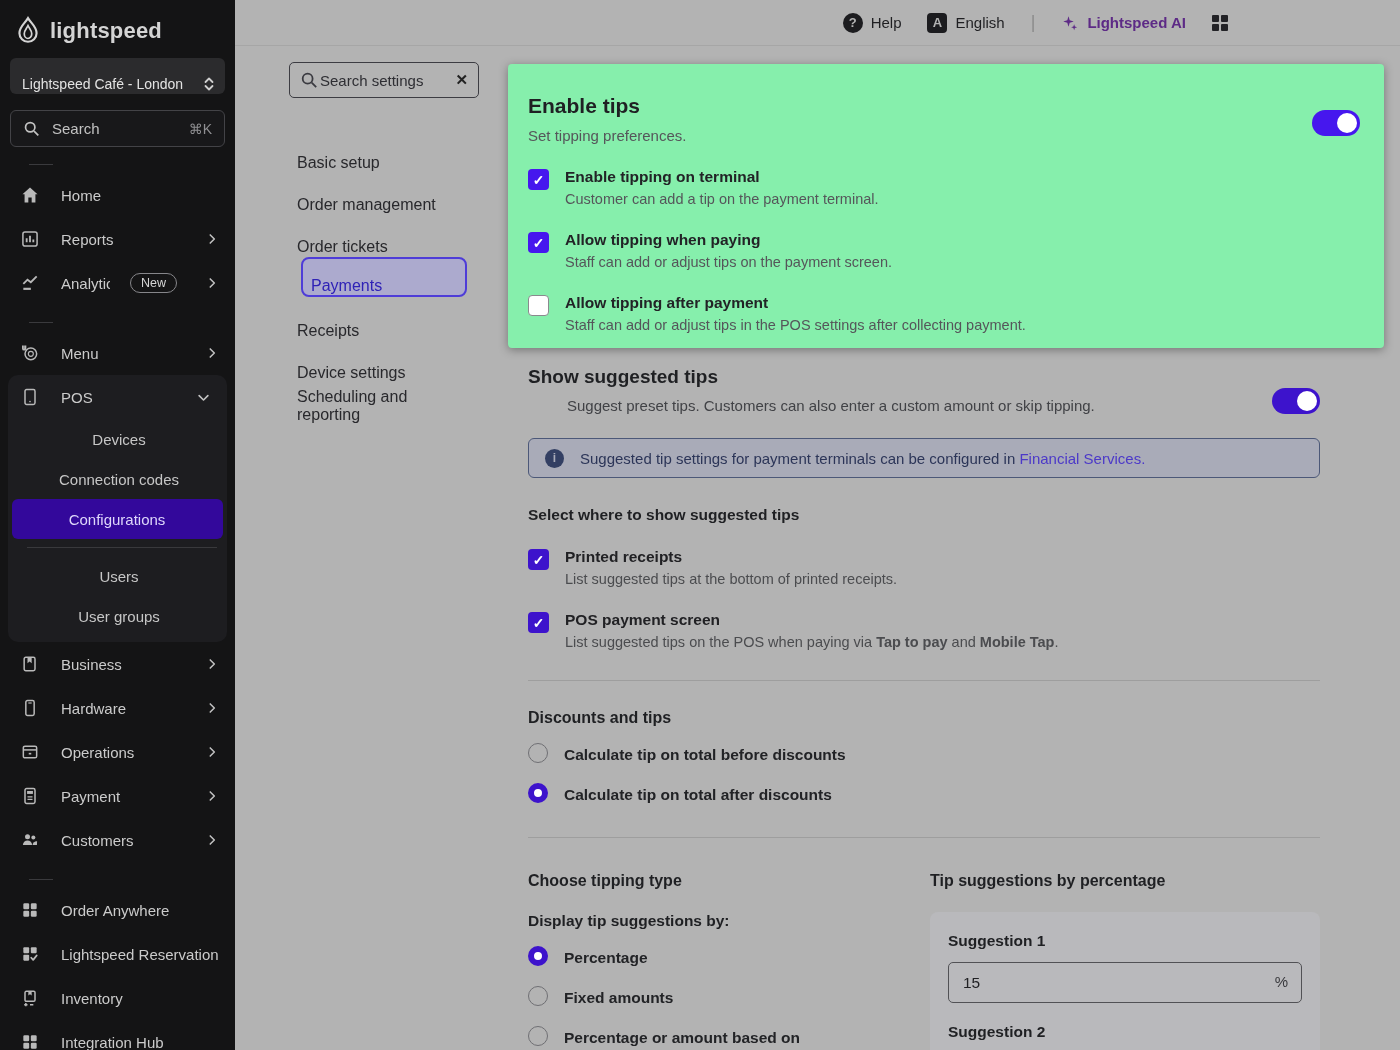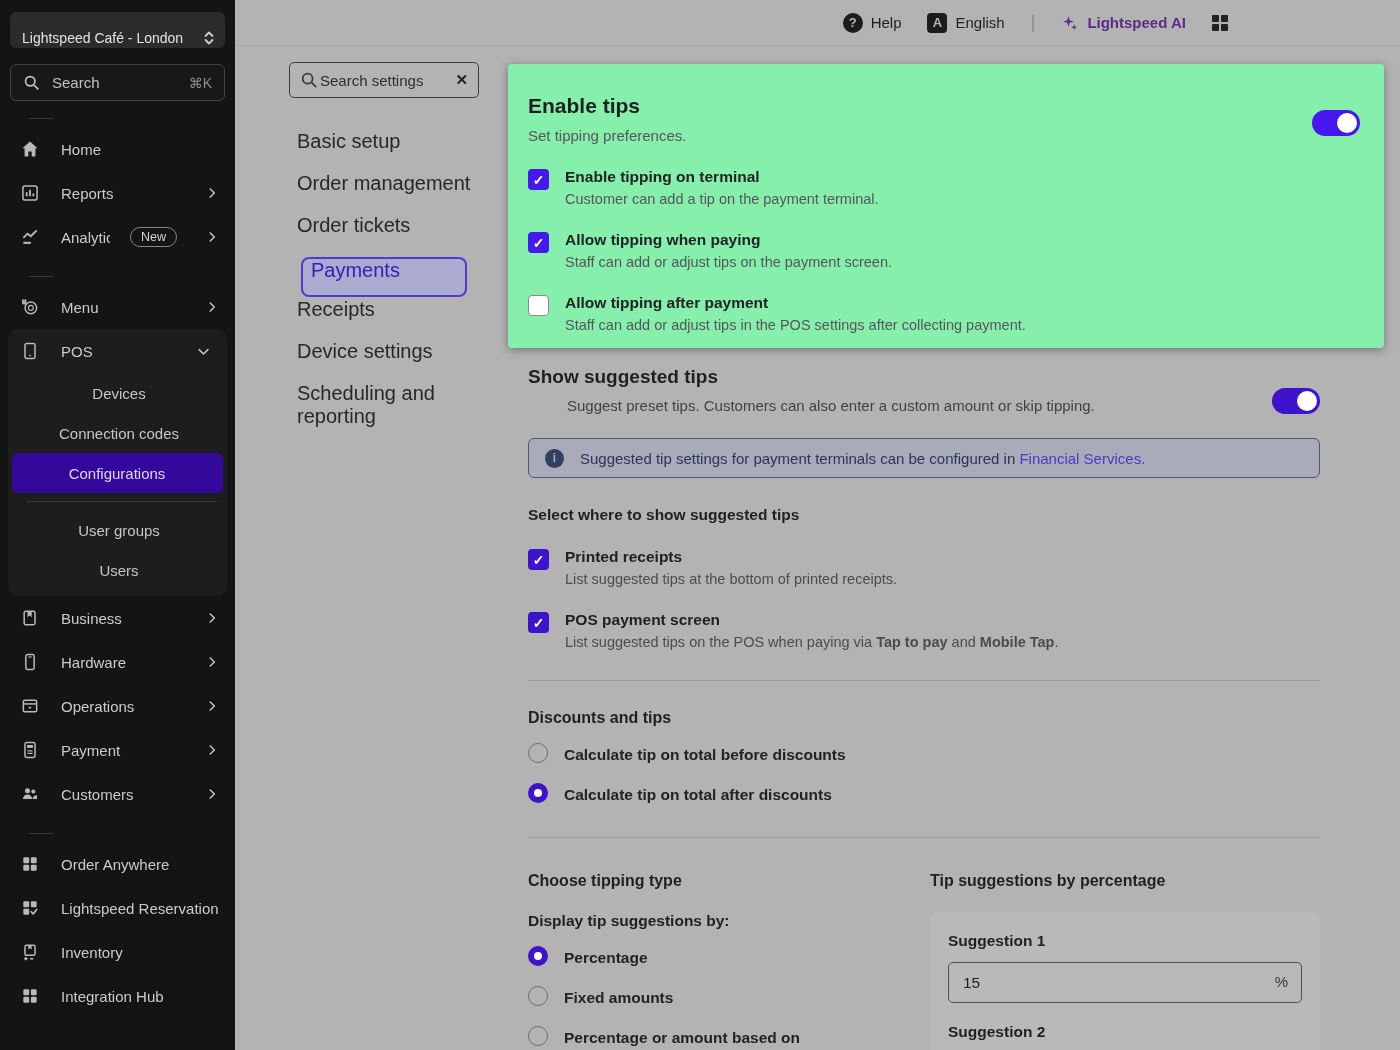--- a/index.html
+++ b/index.html
@@ -53,21 +53,21 @@
 
   
   .snav{position:absolute;left:54px;top:16px;width:190px;}
   .snav-search{height:36px;border:1.5px solid #3c3c42;border-radius:5px;display:flex;align-items:center;
                padding:0 10px;gap:0;color:#2a2a2e;}
   .snav-search input{flex:1;min-width:0;background:transparent;border:none;outline:none;font-size:15px;
                      color:#222;font-family:"Liberation Sans",sans-serif;}
   .snav-search input::placeholder{color:#2e2e33;opacity:1;}
   .snav-x{font-weight:bold;font-size:15px;color:#222;cursor:pointer;}
   .snav-list{margin-top:32px;}
-  .snav-item{height:42px;display:flex;align-items:flex-start;padding:0 8px;font-size:20px;color:#28282c;cursor:pointer;}
+  .snav-item{height:42px;display:flex;align-items:flex-end;padding:0 8px;font-size:16px;color:#28282c;cursor:pointer;}
   .snav-item.active{border:2px solid #4e3cd8;background:#acaace;border-radius:8px;color:#2f22b6;height:40px;margin:1px 12px;}
 
   
   .card{position:absolute;left:273px;top:18px;width:876px;height:284px;background:#86efac;border-radius:4px;
         box-shadow:0 2px 10px rgba(0,0,0,.35);padding:30px 31px 0 20px;}
   .card h1{margin:0;font-size:21px;font-weight:bold;color:#1f2023;}
   .card .sub{margin-top:9px;font-size:15px;color:#55565a;}
   .toggle{width:48px;height:26px;border-radius:13px;background:#4617ee;position:absolute;cursor:pointer;}
   .toggle .knob{position:absolute;right:3px;top:3px;width:20px;height:20px;border-radius:50%;background:#fff;}
   .card .toggle{right:24px;top:46px;}
@@ -110,20 +110,27 @@
                    padding:0 34px 0 14px;font-size:15.5px;color:#212124;font-family:"Liberation Sans",sans-serif;outline:none;}
   .pct-unit{position:absolute;right:14px;top:11px;font-size:15px;color:#39393d;}
   svg{display:block;}
 </style>
 </head>
 <body>
 
 <div id="app">
 
   <div class="sidebar">
+    <div class="brand">
+      <svg width="26" height="30" viewBox="0 0 24 28" fill="none" stroke="#d4d4d4" stroke-width="2">
+        <path d="M12 2 C9 7 4 10 4 16 a8 8 0 0 0 16 0 C20 10 15 7 12 2 Z"></path>
+        <path d="M12 9 C10.5 12 8.5 13.5 8.5 16.5 a3.5 4.5 0 0 0 7 0 C15.5 13.5 13.5 12 12 9 Z" stroke-width="1.6"></path>
+      </svg>
+      <span class="brand-name">lightspeed</span>
+    </div>
 
     <div class="store">
       <span class="store-label">Lightspeed Café - London</span>
       <svg width="12" height="16" viewBox="0 0 12 16" fill="none" stroke="#cfcfcf" stroke-width="1.8" stroke-linecap="round" stroke-linejoin="round">
         <path d="M2.5 6 L6 2.5 L9.5 6"></path>
           <path d="M2.5 10 L6 13.5 L9.5 10"></path>
       </svg>
     </div>
 
     <div class="side-search">
@@ -212,24 +219,24 @@
           <span>Devices</span>
         </div>
       <div class="sub-item">
           <span>Connection codes</span>
         </div>
       <div class="sub-item active">
           <span>Configurations</span>
         </div>
       <div class="sub-div"></div>
       <div class="sub-item">
+          <span>Users</span>
+        </div>
+      <div class="sub-item">
           <span>User groups</span>
-        </div>
-      <div class="sub-item">
-          <span>Users</span>
         </div>
     </div>
 
     <div class="nav-item">
       <span class="ico">
           <svg width="20" height="20" viewBox="0 0 24 24" fill="none" stroke="#b9b9b9" stroke-width="1.8">
             <rect x="5" y="4" width="13" height="16" rx="2"></rect>
             <path d="M9 4 V11 L11.5 9 L14 11 V4" fill="#b9b9b9" stroke="none"></path>
           </svg>
         </span>

